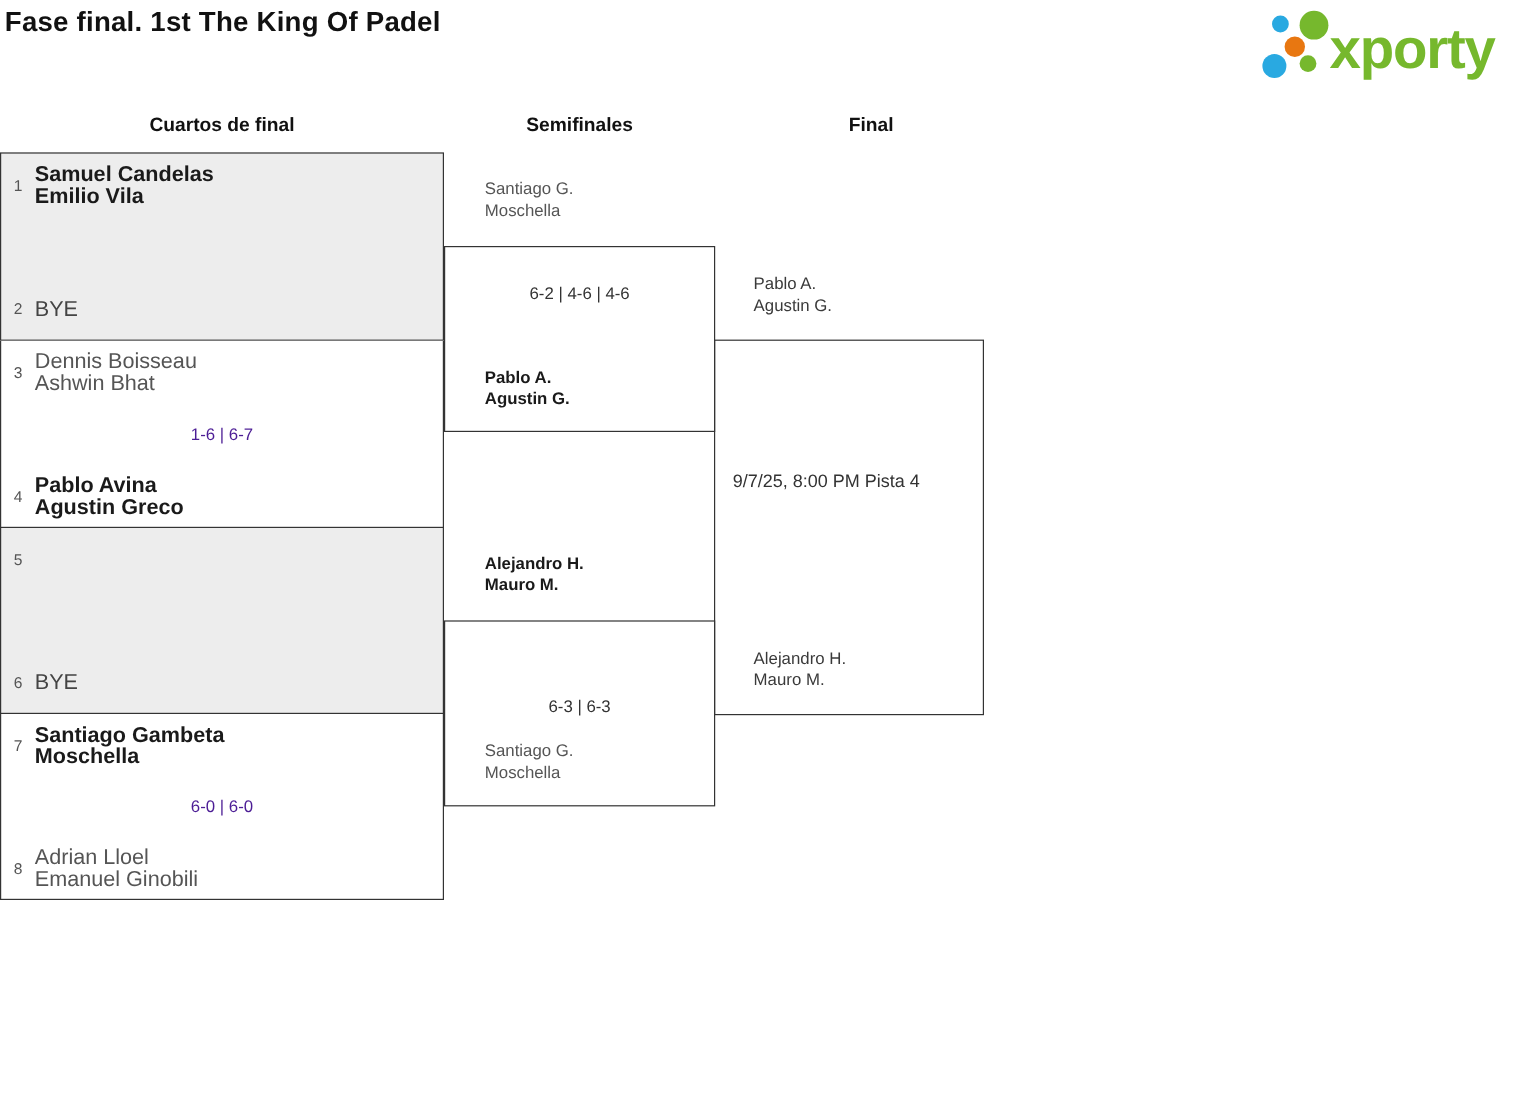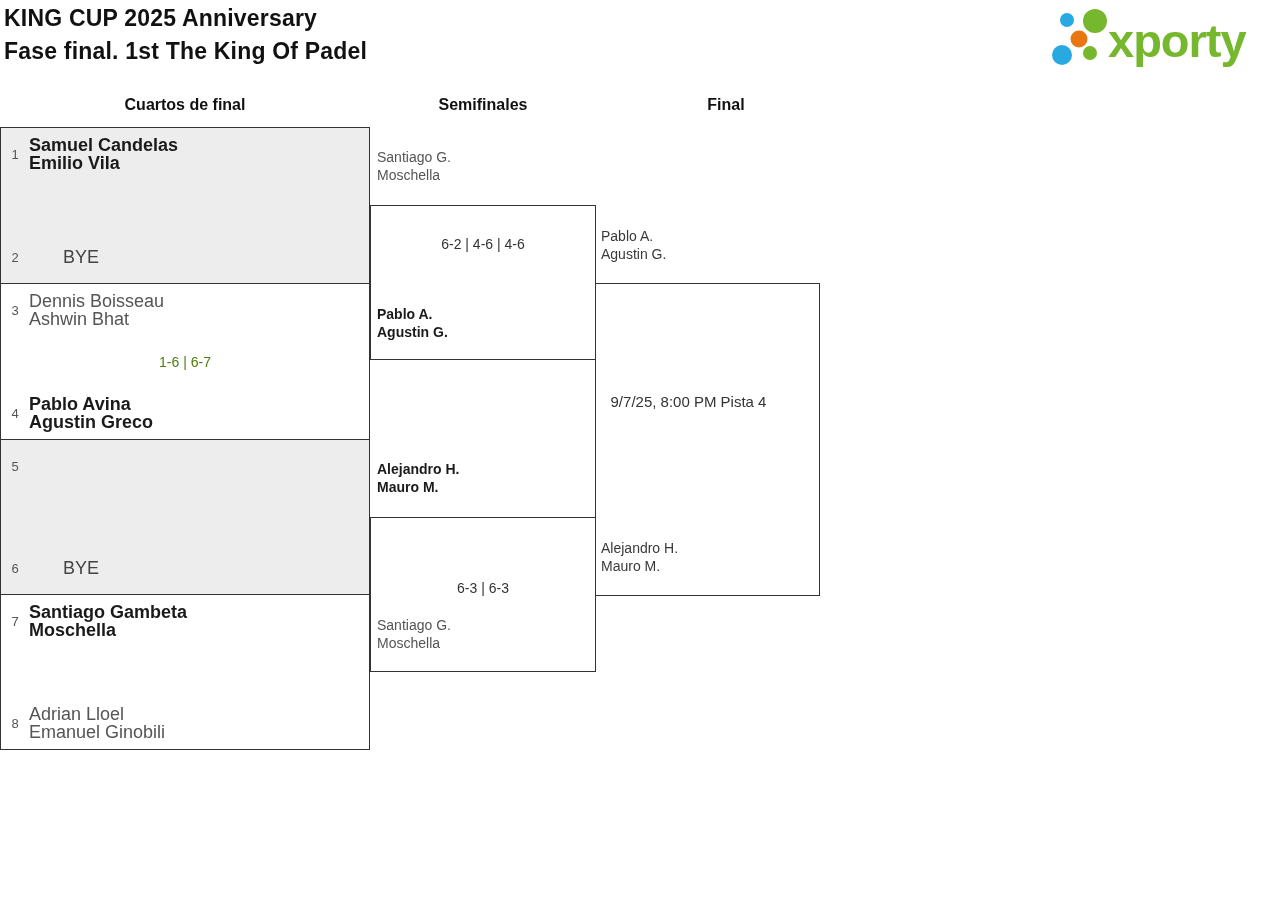--- a/index.html
+++ b/index.html
@@ -25,47 +25,46 @@
   .qf-2{top:284px;height:156px;background:#fff;}
   .qf-3{top:440px;height:155px;background:#ededed;}
   .qf-4{top:595px;height:155px;background:#fff;}
 
   .team-row{display:flex;align-items:center;gap:8px;min-height:36px;}
   .seed{width:12px;flex:0 0 12px;font-size:13px;color:#555;text-align:center;}
   .names{font-size:18px;line-height:18px;color:#555;}
   .names span{display:block;}
   .names span:empty{display:none;}
   .winner .names{font-weight:700;color:#1a1a1a;}
-  .bye .names{color:#444;margin-left:34px;}
+  .bye .names{color:#444;}
 
-  .score-row{text-align:center;font-size:14px;color:#4d7c0f;line-height:18px;}
+  .score-row{text-align:center;font-size:14px;color:#4c1d95;line-height:18px;}
 
   
   .match-box{position:absolute;box-sizing:border-box;border:1px solid #333;background:transparent;}
   .sf-1{left:370px;top:205px;width:226px;height:155px;}
   .sf-2{left:370px;top:517px;width:226px;height:155px;}
   .f-1{left:595px;top:283px;width:225px;height:313px;}
 
   .adv-label{position:absolute;font-size:14px;line-height:18px;color:#555;}
-  .adv-label span{display:block;}
+  .adv-label span{display:block;margin-left:27px;}
   .adv-label.winner{font-weight:700;color:#1a1a1a;}
   .adv-label.pending{color:#3a3a3a;font-weight:400;}
 
   .float-score{position:absolute;text-align:center;font-size:14px;color:#333;}
   .fs-sf1{left:370px;top:236px;width:226px;text-align:center;}
   .fs-sf2{left:370px;top:548px;width:226px;margin-top:32px;}
   .fs-final{left:595px;top:393px;width:187px;font-size:15px;}
 </style>
 </head>
 <body>
 
 <div class="page">
 
   <div class="title">
-    <div>KING CUP 2025 Anniversary</div>
     <div>Fase final. 1st The King Of Padel</div>
   </div>
 
   <svg class="logo" viewBox="0 0 230 68">
     <circle cx="19" cy="17" r="7" fill="#29a9e1"></circle>
     <circle cx="47" cy="18" r="12" fill="#76b82d"></circle>
     <circle cx="31" cy="36" r="8.5" fill="#e87711"></circle>
     <circle cx="14" cy="52" r="10" fill="#29a9e1"></circle>
     <circle cx="42" cy="50" r="7" fill="#76b82d"></circle>
     <text x="60" y="54" font-size="47" font-weight="700" letter-spacing="-1" font-family="Liberation Sans, sans-serif" fill="#76b82d">xporty</text>
@@ -124,20 +123,21 @@
   </div>
 
   <div class="qf-block qf-4 no-top">
     <div class="team-row winner">
       <span class="seed">7</span>
       <div class="names">
         <span>Santiago Gambeta</span>
         <span>Moschella</span>
       </div>
     </div>
+    <div class="score-row">6-0 | 6-0</div>
     <div class="team-row">
       <span class="seed">8</span>
       <div class="names">
         <span>Adrian Lloel</span>
         <span>Emanuel Ginobili</span>
       </div>
     </div>
   </div>
 
   <div class="match-box sf-1"></div>

